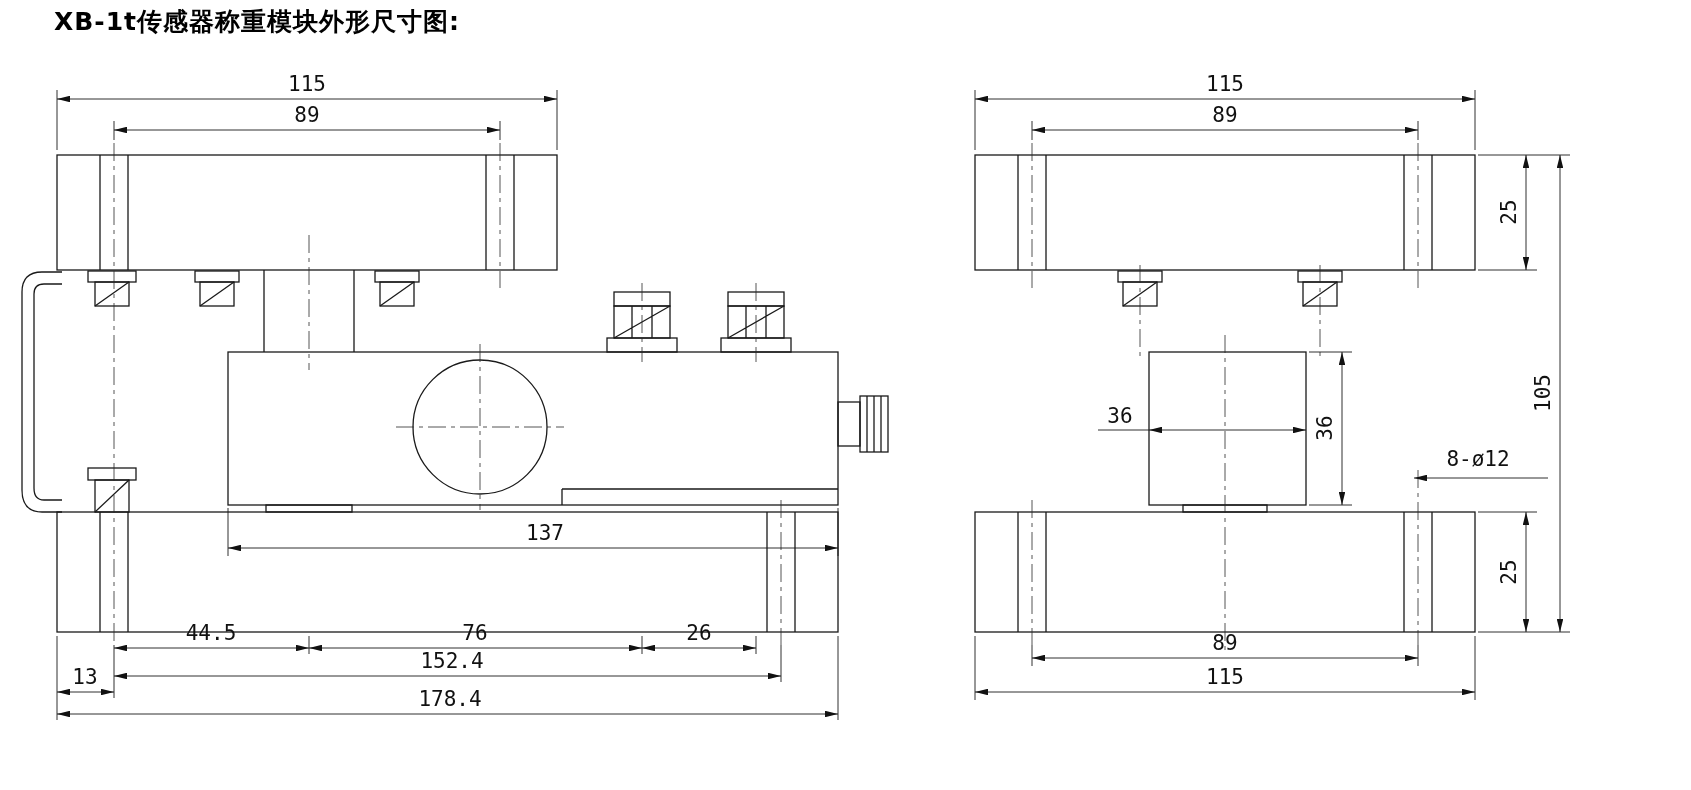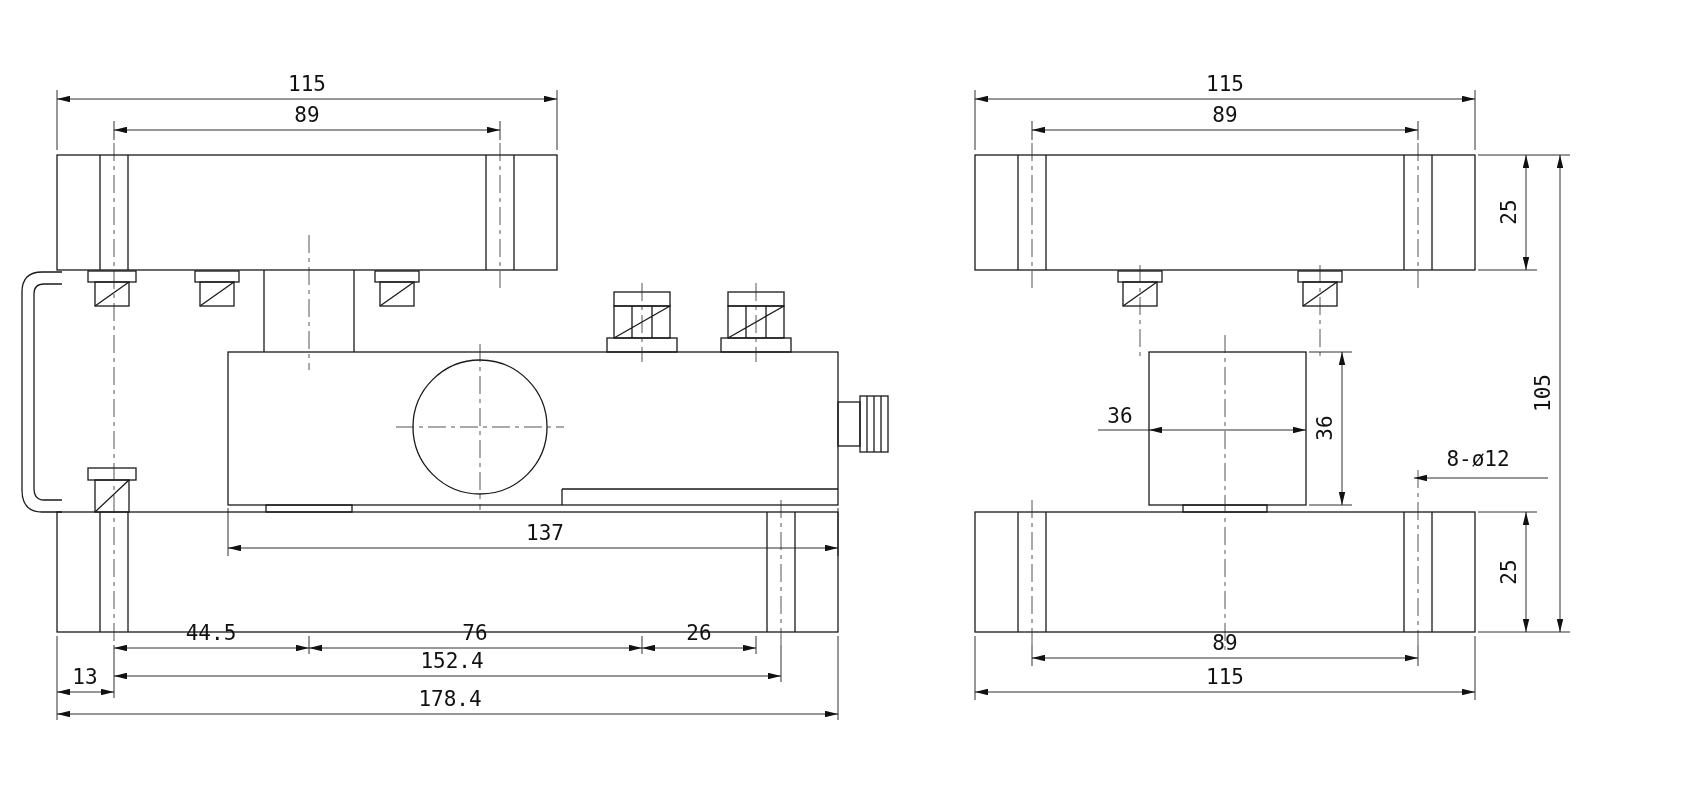--- a/index.html
+++ b/index.html
@@ -11,20 +11,21 @@
   .obj{stroke:#1a1a1a;stroke-width:1.3;fill:none;}
   .thin{stroke:#1a1a1a;stroke-width:0.9;fill:none;}
   .cl{stroke:#2a2a2a;stroke-width:0.8;fill:none;stroke-dasharray:18 5 4 5;}
   text.dim{font-family:"DejaVu Sans Mono","Liberation Mono",monospace;font-size:21px;fill:#111;
            text-anchor:middle;}
 </style>
 </head>
 <body>
 
 <div class="sheet">
+  <div class="title">XB-1t传感器称重模块外形尺寸图:</div>
 
   <svg width="1691" height="790" viewBox="0 0 1691 790">
     <defs>
       <marker id="arr" viewBox="0 0 12 6" refX="12" refY="3" markerWidth="13" markerHeight="6.5" orient="auto-start-reverse" markerUnits="userSpaceOnUse">
         <path d="M0,0 L12,3 L0,6 Z" fill="#111"></path>
       </marker>
     </defs>
 
     <g>
 

